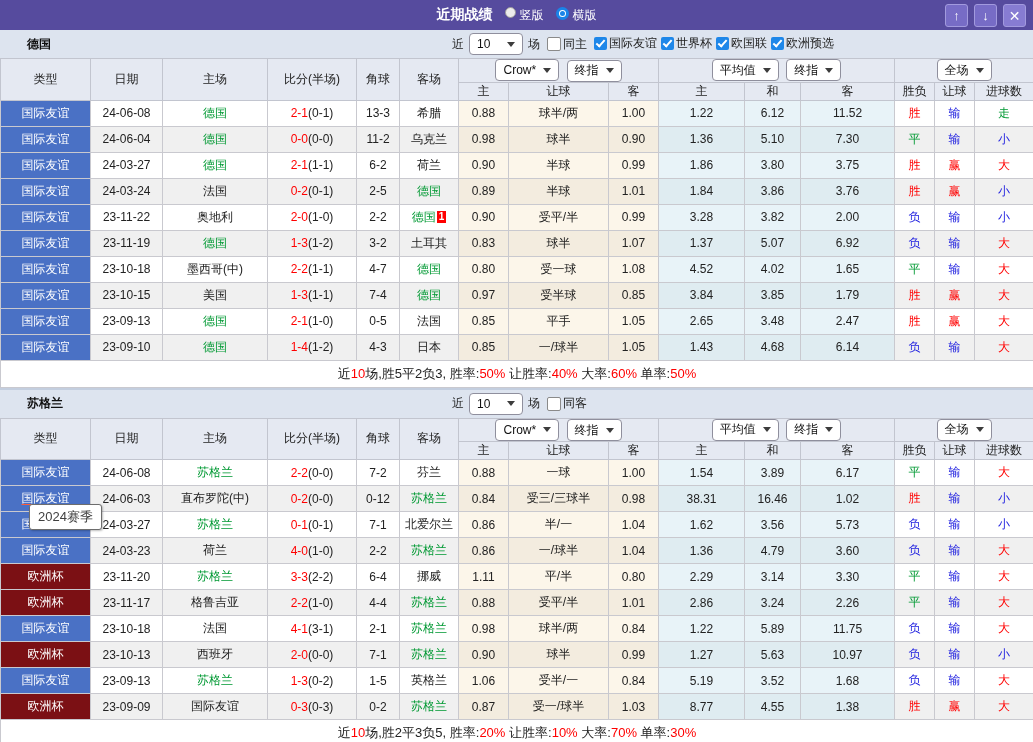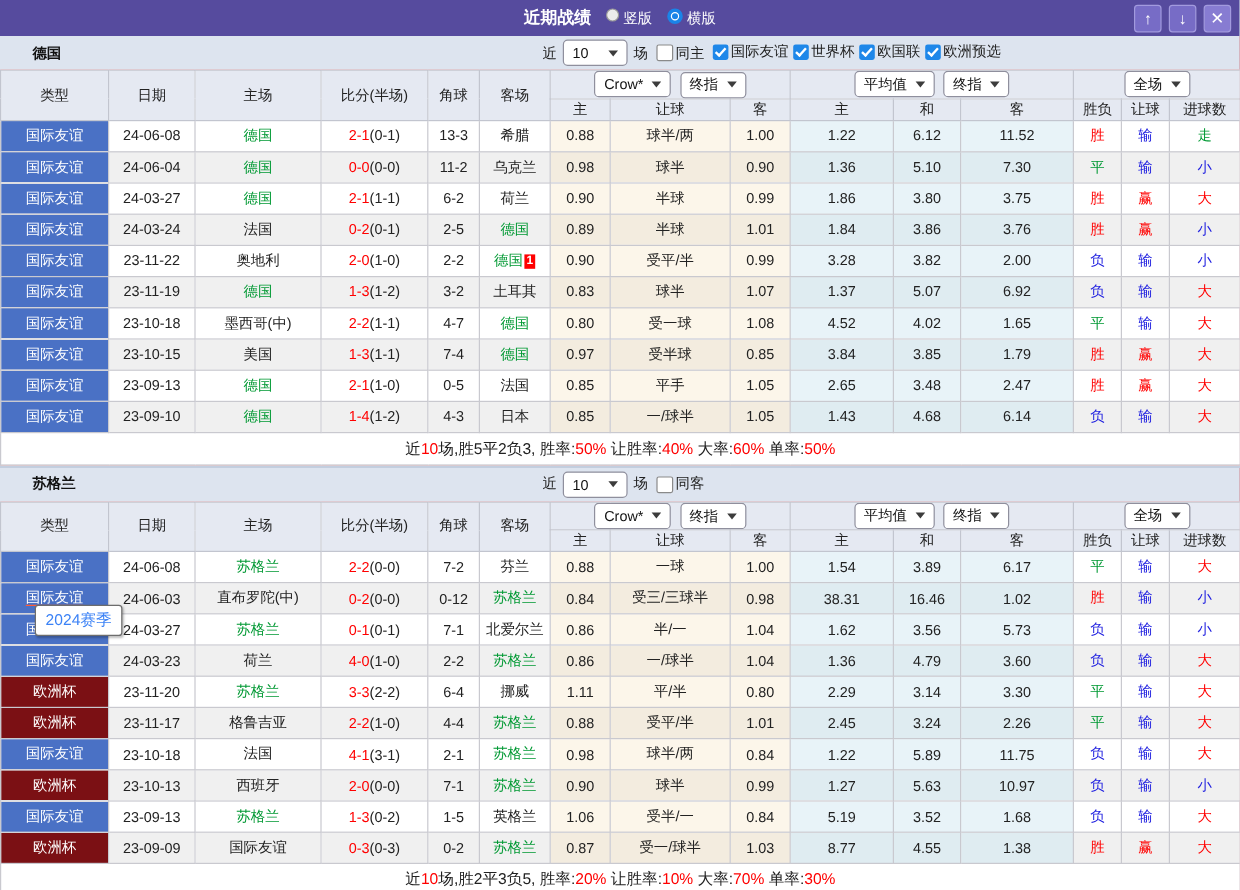--- a/index.html
+++ b/index.html
@@ -55,21 +55,21 @@
   td.type.maroon{background:#7b1014}
   td.type.ul{text-decoration:underline;text-decoration-color:#ff5a36;text-underline-offset:2px}
   .c-red{color:#f00}
   .c-blue{color:#2222e0}
   .c-green{color:#009933}
   .card{display:inline-block;background:#f00;color:#fff;font-size:10px;line-height:12px;padding:0 2px;
     margin-left:1px;font-weight:bold;vertical-align:1px}
   tfoot td.summary{height:26px;background:#fff;font-size:13px;color:#222;border-color:#c9c9cf}
   
   .tooltip{position:absolute;left:29px;top:504px;z-index:9;background:#fff;border:1px solid #6d6d6d;
-    border-radius:3px;padding:1px 8px;height:22px;line-height:22px;font-size:13px;color:#3b82f6;
+    border-radius:3px;padding:1px 8px;height:22px;line-height:22px;font-size:13px;color:#404040;
     box-shadow:1px 1px 2px rgba(0,0,0,.25)}
 </style>
 </head>
 <body>
 
 <div class="titlebar">
   <div class="title-group">
     <span class="tb-title">近期战绩</span>
     <span class="radiol">
       <span class="radio"></span>
@@ -525,21 +525,21 @@
         <tr class="even">
           <td class="type maroon">欧洲杯</td>
           <td>23-11-17</td>
           <td>格鲁吉亚</td>
           <td><span class="c-red">2-2</span>(1-0)</td>
           <td>4-4</td>
           <td class="c-green">苏格兰</td>
           <td class="cream">0.88</td>
           <td class="cream">受平/半</td>
           <td class="cream">1.01</td>
-          <td class="lblue">2.45</td>
+          <td class="lblue">2.86</td>
           <td class="lblue">3.24</td>
           <td class="lblue">2.26</td>
           <td class="c-green">平</td>
           <td class="c-blue">输</td>
           <td class="c-red">大</td>
         </tr>
         <tr>
           <td class="type blue">国际友谊</td>
           <td>23-10-18</td>
           <td>法国</td>

